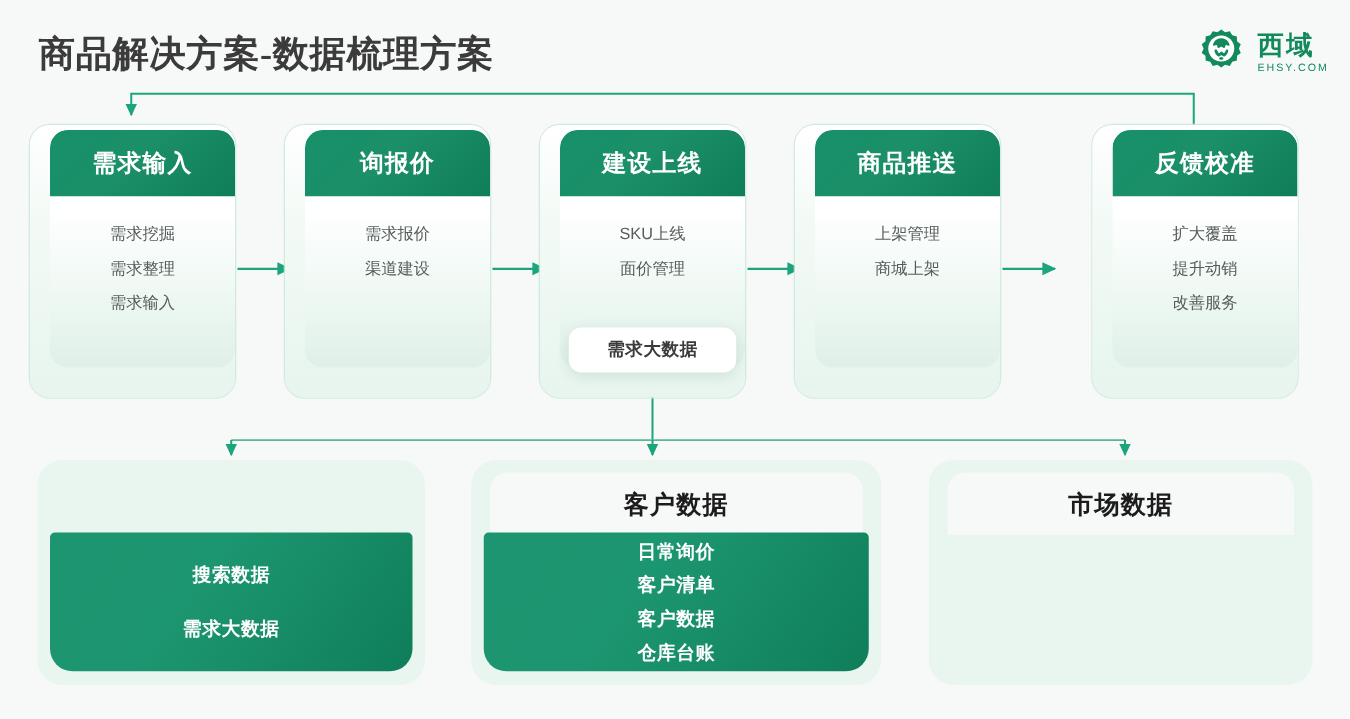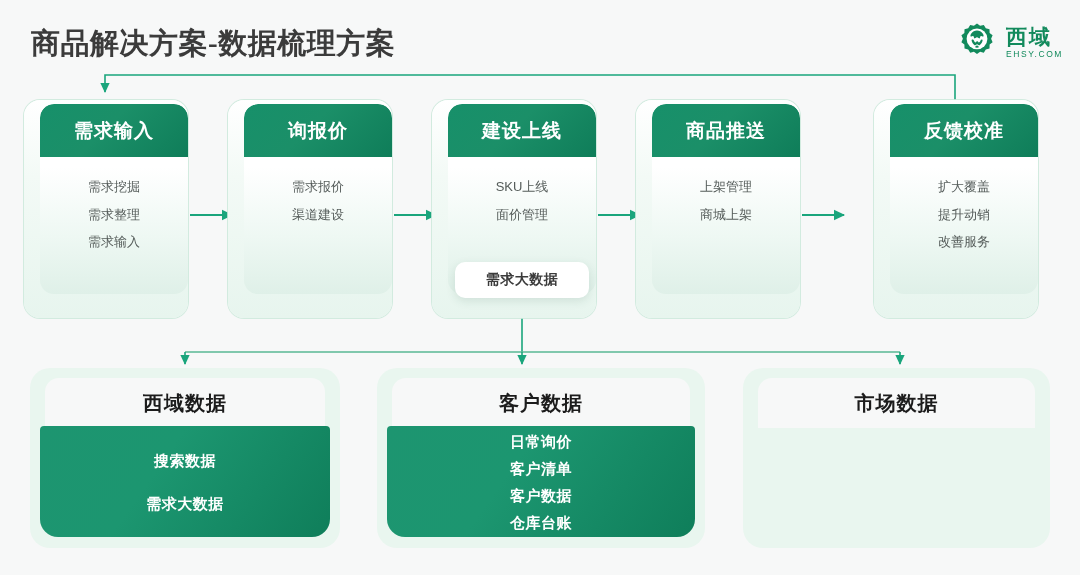--- a/index.html
+++ b/index.html
@@ -183,21 +183,20 @@
         <span>扩大覆盖</span>
         <span>提升动销</span>
         <span>改善服务</span>
       </div>
     </div>
   </div>
 
   <div class="badge">需求大数据</div>
 
   <div class="data-panel" style="left:30px;width:310px;">
-    <div class="data-white">西域数据</div>
     <div class="data-green gap-wide">
       <span>搜索数据</span>
       <span>需求大数据</span>
     </div>
   </div>
 
   <div class="data-panel" style="left:377px;width:328px;">
     <div class="data-white">客户数据</div>
     <div class="data-green gap-tight">
       <span>日常询价</span>

